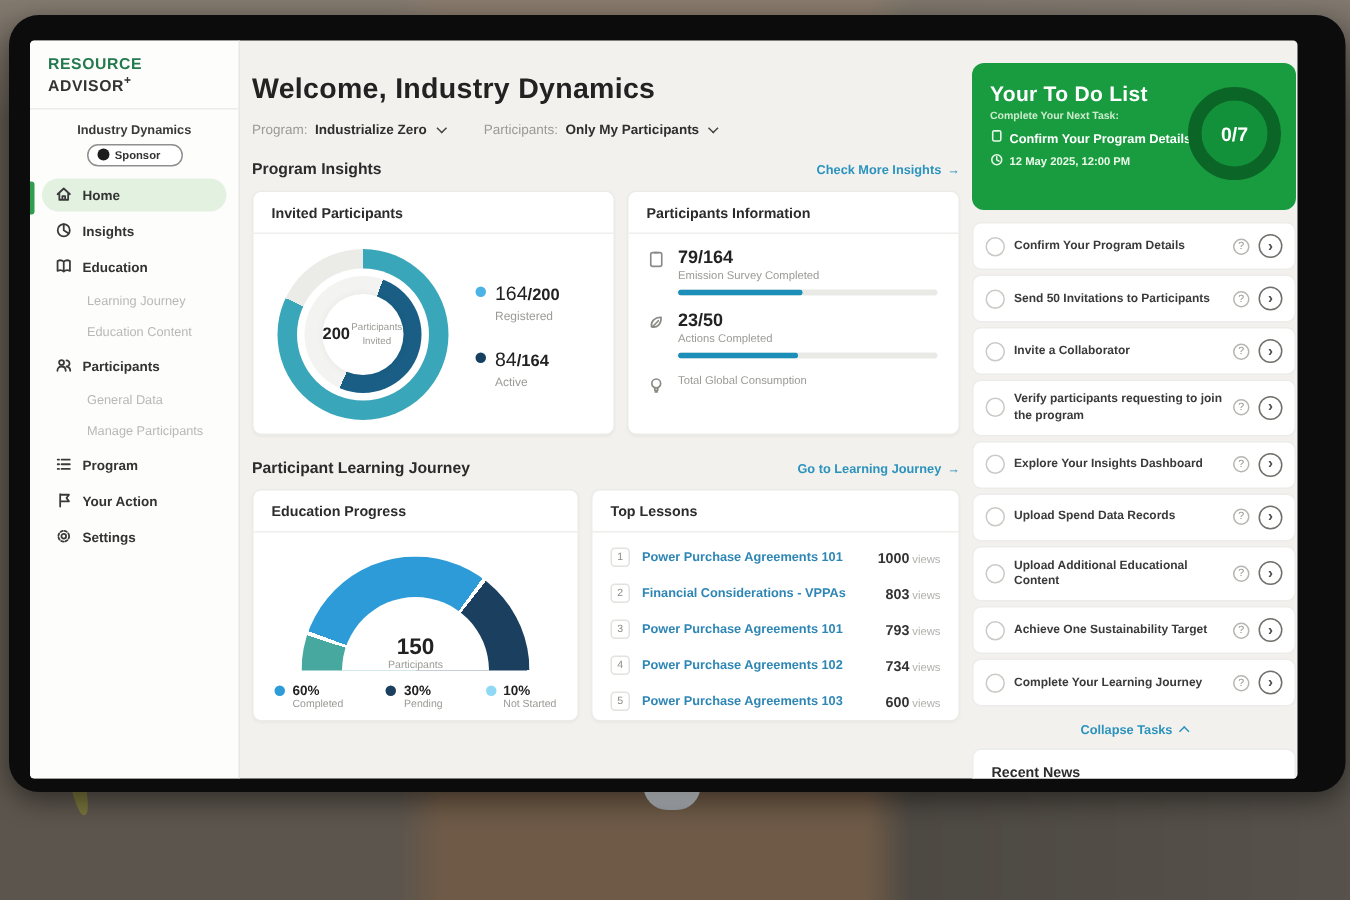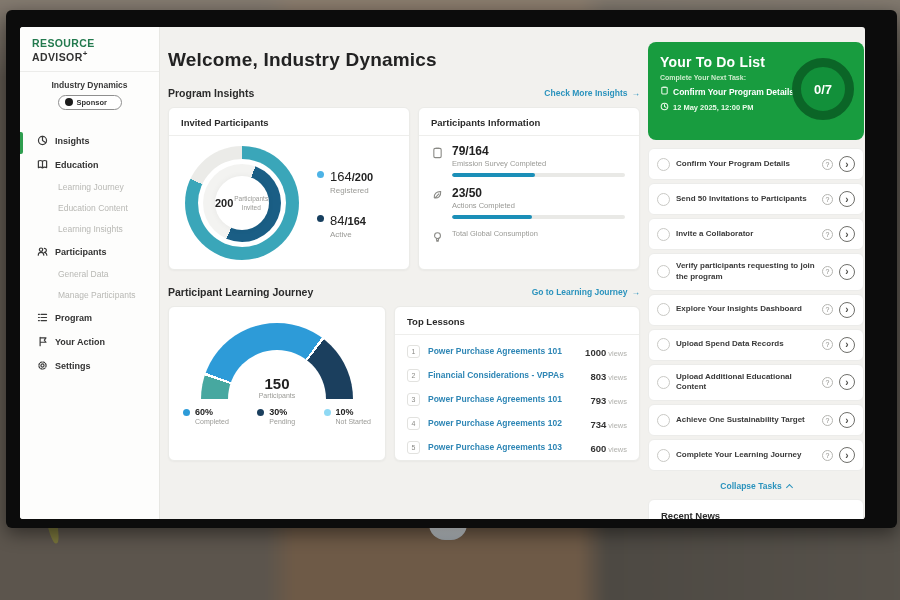--- a/index.html
+++ b/index.html
@@ -6,31 +6,31 @@
   html,body { width:900px; height:600px; overflow:hidden; font-family:"Liberation Sans", sans-serif; }
   .stage { position:relative; width:900px; height:600px; background:#5f584f; }
   .bg { position:absolute; inset:-10px;
     background:
       linear-gradient(to bottom, rgba(150,140,128,.75) 0, rgba(150,140,128,0) 90px),
       linear-gradient(to right, #5c554d 0%, #5c554d 30%, #6e5a47 33%, #6e5a47 64%, #4d4943 67%, #57524b 100%);
     filter: blur(3px);
   }
   .leaf { position:absolute; left:46px; top:492px; width:10px; height:52px; background:#7d7a38; border-radius:60% 40% 50% 50%; transform:rotate(-12deg); opacity:.85; }
   .stand { position:absolute; left:429px; top:524px; width:38px; height:16px; background:linear-gradient(#e8edf0,#9aa0a5); border-radius:0 0 19px 19px; }
-  .monitor { position:absolute; left:6px; top:10px; width:891px; height:518px; background:#0c0c0c; border-radius:6px; box-shadow:0 6px 18px rgba(0,0,0,.45); }
+  .monitor { position:absolute; left:6px; top:10px; width:891px; height:518px; background:#0c0c0c; border-radius:20px; box-shadow:0 6px 18px rgba(0,0,0,.45); }
   .screen { position:absolute; left:14px; top:17px; width:845px; height:492px; background:#f2f1ee; border-radius:3px; overflow:hidden; color:#2b2b2b; }
 
   
   .sidebar { position:absolute; left:0; top:0; bottom:0; width:140px; background:#fdfdfc; border-right:1px solid #e7e7e3; }
   .logo { padding:10px 12px 8px 12px; font-size:10.5px; font-weight:bold; letter-spacing:.4px; border-bottom:1px solid #ececea; }
   .logo-a { color:#237a4e; }
   .logo-b { color:#333; }
   .logo sup { color:#333; font-size:8px; }
   .org { text-align:center; font-size:8.5px; font-weight:bold; color:#3a3a3a; margin-top:8px; }
-  .badge { width:64px; margin:5px auto 20px auto; border:1px solid #8f8f8f; border-radius:10px; padding:2px 6px; display:flex; align-items:center; gap:4px; font-size:7.5px; font-weight:bold; color:#333; background:#fff; }
+  .badge { width:64px; margin:5px auto 8px auto; border:1px solid #8f8f8f; border-radius:10px; padding:2px 6px; display:flex; align-items:center; gap:4px; font-size:7.5px; font-weight:bold; color:#333; background:#fff; }
   .badge-dot { width:8px; height:8px; border-radius:50%; background:#1c1c1c; flex:none; }
   .nav { margin-top:6px; position:relative; }
   .active-indicator { position:absolute; left:0; top:2px; width:3px; height:22px; background:#2f9e4f; border-radius:0 2px 2px 0; }
   .nav-item { display:flex; align-items:center; gap:7px; margin:2px 8px; padding:5px 8px; font-size:9px; font-weight:bold; color:#333; border-radius:13px; cursor:pointer; }
   .nav-item.sub { color:#b8b8b4; font-weight:normal; font-size:8.5px; padding:4.5px 8px 4.5px 30px; }
   .nav-item.active { background:#e2f1e0; }
   .nav-icon { width:12px; height:12px; flex:none; display:flex; align-items:center; justify-content:center; }
   .nav-icon svg { width:11px; height:11px; stroke:#3a3a3a; stroke-width:1.3; fill:none; stroke-linecap:round; stroke-linejoin:round; }
 
   
@@ -136,20 +136,28 @@
           <span class="logo-a">RESOURCE</span>
           <span class="logo-b">ADVISOR</span><sup>+</sup>
         </div>
         <div class="org">Industry Dynamics</div>
         <div class="badge">
           <span class="badge-dot"></span>
           <span>Sponsor</span>
         </div>
         <nav class="nav">
           <div class="active-indicator"></div>
+          <div class="nav-item active">
+            <span class="nav-icon">
+                <svg viewBox="0 0 12 12">
+                  <path d="M1.5 6 6 1.8 10.5 6 M2.8 5.2 V10 H9.2 V5.2 M5 10 V7.4 H7 V10"></path>
+                </svg>
+              </span>
+            <span>Home</span>
+          </div>
           <div class="nav-item">
             <span class="nav-icon">
                 <svg viewBox="0 0 12 12">
                   <circle cx="6" cy="6" r="4.4"></circle>
                   <path d="M6 1.6 V6 L9.6 8.4"></path>
                 </svg>
               </span>
             <span>Insights</span>
           </div>
           <div class="nav-item">
@@ -159,23 +167,20 @@
                 </svg>
               </span>
             <span>Education</span>
           </div>
           <div class="nav-item sub">
             <span>Learning Journey</span>
           </div>
           <div class="nav-item sub">
             <span>Education Content</span>
           </div>
-          <div class="nav-item sub">
-            <span>Learning Insights</span>
-          </div>
           <div class="nav-item">
             <span class="nav-icon">
                 <svg viewBox="0 0 12 12">
                   <circle cx="4.4" cy="4" r="1.8"></circle>
                   <path d="M1.4 10 C1.4 7.9 2.7 6.9 4.4 6.9 C6.1 6.9 7.4 7.9 7.4 10 M8 2.5 A1.8 1.8 0 1 1 8 6.9 M8.8 7.2 C10 7.6 10.7 8.6 10.7 10"></path>
                 </svg>
               </span>
             <span>Participants</span>
           </div>
           <div class="nav-item sub">
@@ -208,20 +213,32 @@
                 </svg>
               </span>
             <span>Settings</span>
           </div>
         </nav>
       </aside>
 
       <main class="main">
         <h1 class="welcome">Welcome, Industry Dynamics</h1>
 
+        <div class="filters">
+          <div class="filter">
+            <span class="filter-label">Program:</span>
+            <span class="filter-value">Industrialize Zero</span>
+            <span class="caret"></span>
+          </div>
+          <div class="filter">
+            <span class="filter-label">Participants:</span>
+            <span class="filter-value">Only My Participants</span>
+            <span class="caret"></span>
+          </div>
+        </div>
 
         <div class="section-row">
           <span class="section-title">Program Insights</span>
           <span class="more-link">
             <span>Check More Insights</span>
             <span>→</span>
           </span>
         </div>
 
         <div class="cards-row">
@@ -308,20 +325,21 @@
           <span class="section-title">Participant Learning Journey</span>
           <span class="more-link">
             <span>Go to Learning Journey</span>
             <span>→</span>
           </span>
         </div>
 
         <div class="cards-row">
 
           <div class="card card-edu">
+            <div class="card-title">Education Progress</div>
             <div class="gauge-wrap">
               <div class="gauge" style="background: conic-gradient(from 270deg, rgb(71, 168, 160) 0%, rgb(71, 168, 160) 5%, rgb(255, 255, 255) 5%, rgb(255, 255, 255) 5.6%, rgb(45, 155, 216) 5.6%, rgb(45, 155, 216) 35%, rgb(255, 255, 255) 35%, rgb(255, 255, 255) 35.6%, rgb(27, 63, 94) 35.6%, rgb(27, 63, 94) 50%, transparent 50%, transparent 100%);"></div>
               <div class="gauge-hole"></div>
               <div class="gauge-center">
                 <div class="gauge-val">150</div>
                 <div class="gauge-lab">Participants</div>
               </div>
             </div>
             <div class="gauge-legend">
               <div class="gl-item">

